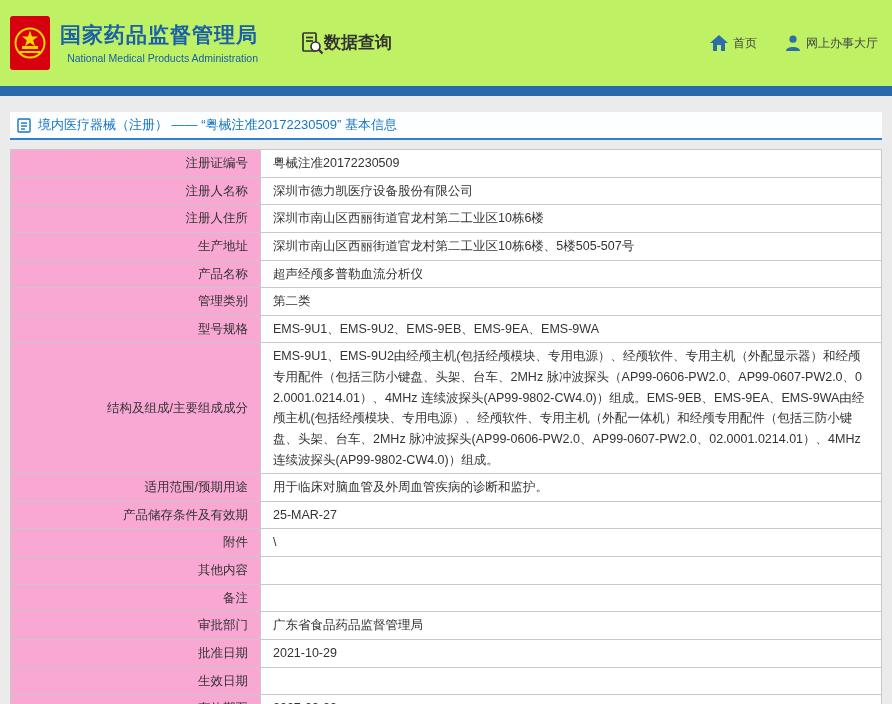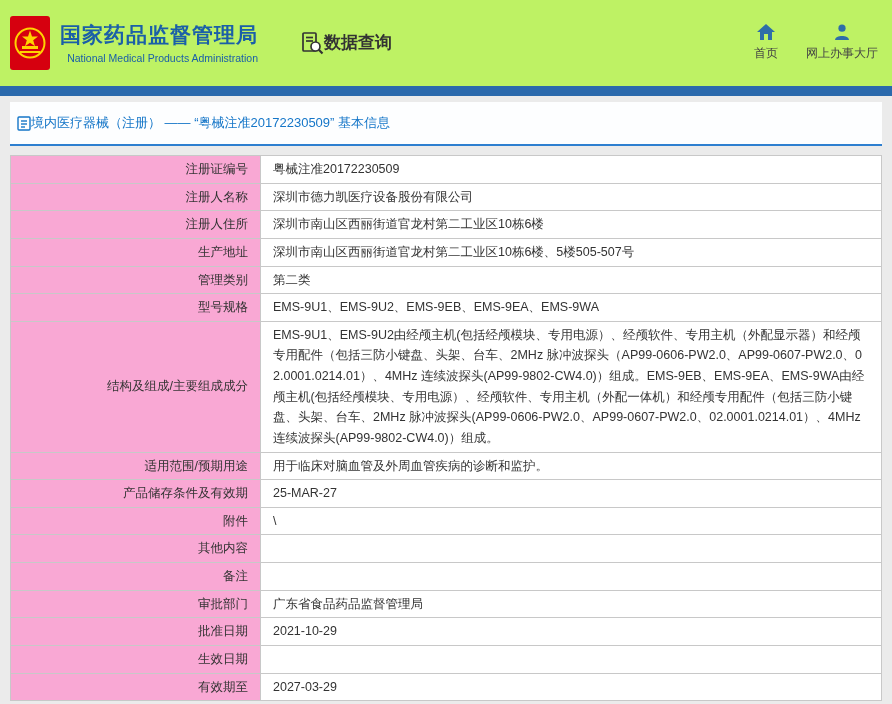--- a/index.html
+++ b/index.html
@@ -26,33 +26,33 @@
   .brand-en { font-size: 10.5px; color: #1a5fa8; margin-top: 3px; text-align: right; }
   .dataquery {
     display: flex; align-items: flex-start; 
     margin-left: 22px; cursor: pointer;
   }
   .dataquery-label { font-size: 17px; font-weight: bold; color: #333; }
   .top-links {
     margin-left: auto; display: flex; gap: 28px; align-items: center;
   }
   .top-link {
-    display: flex; flex-direction: column; align-items: center; gap: 5px;
+    display: flex; align-items: center; gap: 5px;
     font-size: 12px; color: #444; text-decoration: none; cursor: pointer;
   }
   .blue-bar { height: 10px; background: #2a69ac; }
 
   
   .content { margin: 0 10px; }
   .title-bar {
-    margin-top: 6px;
-    height: 44px;
+    margin-top: 16px;
+    height: 28px;
     background: #fdfeff;
     border-bottom: 2px solid #2e7fd0;
-    display: flex; align-items: center; 
+    display: flex; align-items: center; gap: 7px;
     padding-left: 7px;
   }
   .title-text { font-size: 13px; color: #1576c8; }
 
   table.info-table {
     width: 100%;
     margin-top: 9px;
     border-collapse: collapse;
     background: #ffffff;
     table-layout: fixed;
@@ -157,20 +157,24 @@
         </tr>
         <tr>
           <td class="label-cell">注册人住所</td>
           <td class="value-cell">深圳市南山区西丽街道官龙村第二工业区10栋6楼</td>
         </tr>
         <tr>
           <td class="label-cell">生产地址</td>
           <td class="value-cell">深圳市南山区西丽街道官龙村第二工业区10栋6楼、5楼505-507号</td>
         </tr>
         <tr>
+          <td class="label-cell">产品名称</td>
+          <td class="value-cell">超声经颅多普勒血流分析仪</td>
+        </tr>
+        <tr>
           <td class="label-cell">管理类别</td>
           <td class="value-cell">第二类</td>
         </tr>
         <tr>
           <td class="label-cell">型号规格</td>
           <td class="value-cell">EMS-9U1、EMS-9U2、EMS-9EB、EMS-9EA、EMS-9WA</td>
         </tr>
         <tr>
           <td class="label-cell">结构及组成/主要组成成分</td>
           <td class="value-cell">EMS-9U1、EMS-9U2由经颅主机(包括经颅模块、专用电源）、经颅软件、专用主机（外配显示器）和经颅专用配件（包括三防小键盘、头架、台车、2MHz 脉冲波探头（AP99-0606-PW2.0、AP99-0607-PW2.0、02.0001.0214.01）、4MHz 连续波探头(AP99-9802-CW4.0)）组成。EMS-9EB、EMS-9EA、EMS-9WA由经颅主机(包括经颅模块、专用电源）、经颅软件、专用主机（外配一体机）和经颅专用配件（包括三防小键盘、头架、台车、2MHz 脉冲波探头(AP99-0606-PW2.0、AP99-0607-PW2.0、02.0001.0214.01）、4MHz 连续波探头(AP99-9802-CW4.0)）组成。</td>

